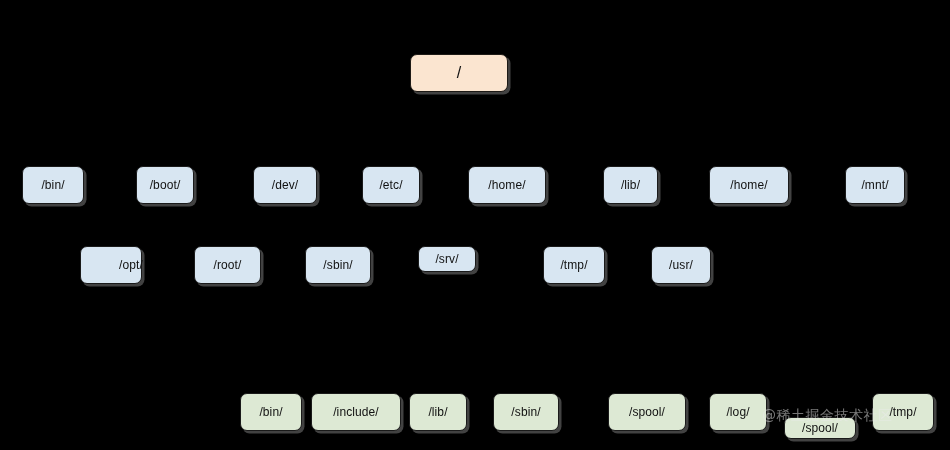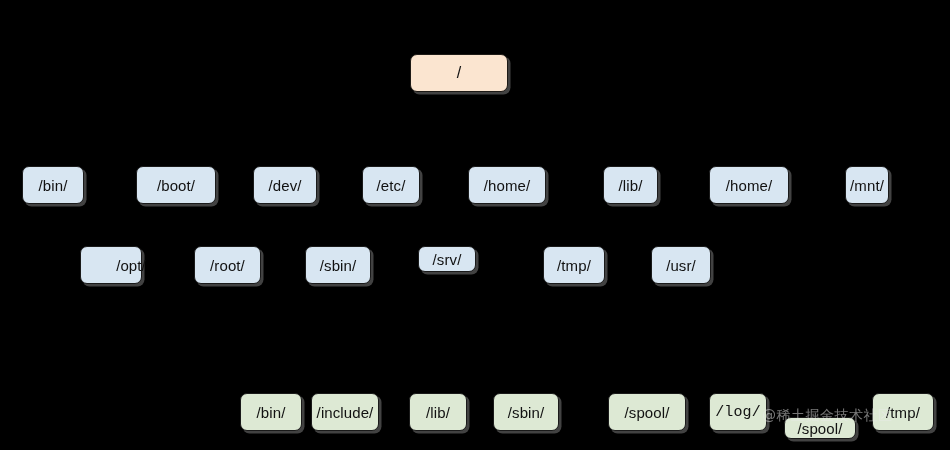--- a/index.html
+++ b/index.html
@@ -20,21 +20,21 @@
   }
 
   .node {
     position: absolute;
     display: flex;
     align-items: center;
     justify-content: center;
     border: 1.6px solid #1a1a1a;
     border-radius: 7px;
     color: #111111;
-    font-size: 15px;
+    font-size: 12px;
     line-height: 1;
     letter-spacing: 0.1px;
     white-space: nowrap;
     box-shadow: 2.5px 2.5px 0 rgba(120,120,120,0.55);
   }
 
   .node.root {
     background: #fbe5d0;
     border-color: #1d1a16;
     font-size: 16px;
@@ -59,35 +59,35 @@
     font-family: "DejaVu Sans", sans-serif;
     letter-spacing: 0.5px;
   }
 </style>
 </head>
 <body>
 
 <div id="canvas">
     <div class="node root" style="left: 410px; top: 54px; width: 98px; height: 38px;">/</div>
     <div class="node blue" style="left: 22px; top: 166px; width: 62px; height: 38px;">/bin/</div>
-    <div class="node blue" style="left: 136px; top: 166px; width: 80px; height: 38px;">/boot/</div>
+    <div class="node blue" style="left: 136px; top: 166px; width: 58px; height: 38px;">/boot/</div>
     <div class="node blue" style="left: 253px; top: 166px; width: 64px; height: 38px;">/dev/</div>
     <div class="node blue" style="left: 468px; top: 166px; width: 78px; height: 38px;">/home/</div>
     <div class="node blue" style="left: 362px; top: 166px; width: 58px; height: 38px;">/etc/</div>
     <div class="node blue" style="left: 603px; top: 166px; width: 55px; height: 38px;">/lib/</div>
     <div class="node blue" style="left: 709px; top: 166px; width: 80px; height: 38px;">/home/</div>
-    <div class="node blue" style="left: 845px; top: 166px; width: 44px; height: 38px;">/mnt/</div>
+    <div class="node blue" style="left: 845px; top: 166px; width: 60px; height: 38px;">/mnt/</div>
     <div class="node blue" style="left: 80px; top: 246px; width: 62px; height: 38px; padding-left: 40px;">/opt/</div>
     <div class="node blue" style="left: 194px; top: 246px; width: 67px; height: 38px;">/root/</div>
     <div class="node blue" style="left: 305px; top: 246px; width: 66px; height: 38px;">/sbin/</div>
     <div class="node blue" style="left: 418px; top: 246px; width: 58px; height: 26px;">/srv/</div>
     <div class="node blue" style="left: 543px; top: 246px; width: 62px; height: 38px;">/tmp/</div>
     <div class="node blue" style="left: 651px; top: 246px; width: 60px; height: 38px;">/usr/</div>
     <div class="node green" style="left: 240px; top: 393px; width: 62px; height: 38px;">/bin/</div>
-    <div class="node green" style="left: 311px; top: 393px; width: 68px; height: 38px;">/include/</div>
+    <div class="node green" style="left: 311px; top: 393px; width: 90px; height: 38px;">/include/</div>
     <div class="node green" style="left: 409px; top: 393px; width: 58px; height: 38px;">/lib/</div>
     <div class="node green" style="left: 493px; top: 393px; width: 66px; height: 38px;">/sbin/</div>
     <div class="node green" style="left: 608px; top: 393px; width: 78px; height: 38px;">/spool/</div>
-    <div class="node green" style="left: 709px; top: 393px; width: 58px; height: 38px; font-family: Liberation Mono, monospace;">/log/</div>
+    <div class="node green" style="left: 709px; top: 393px; width: 58px; height: 38px;">/log/</div>
     <div class="node green" style="left: 784px; top: 393px; width: 72px; height: 22px; margin-top: 24px;">/spool/</div>
     <div class="node green" style="left: 872px; top: 393px; width: 62px; height: 38px;">/tmp/</div>
     <div class="watermark">@稀土掘金技术社区</div>
   </div>
 
 </body></html>

